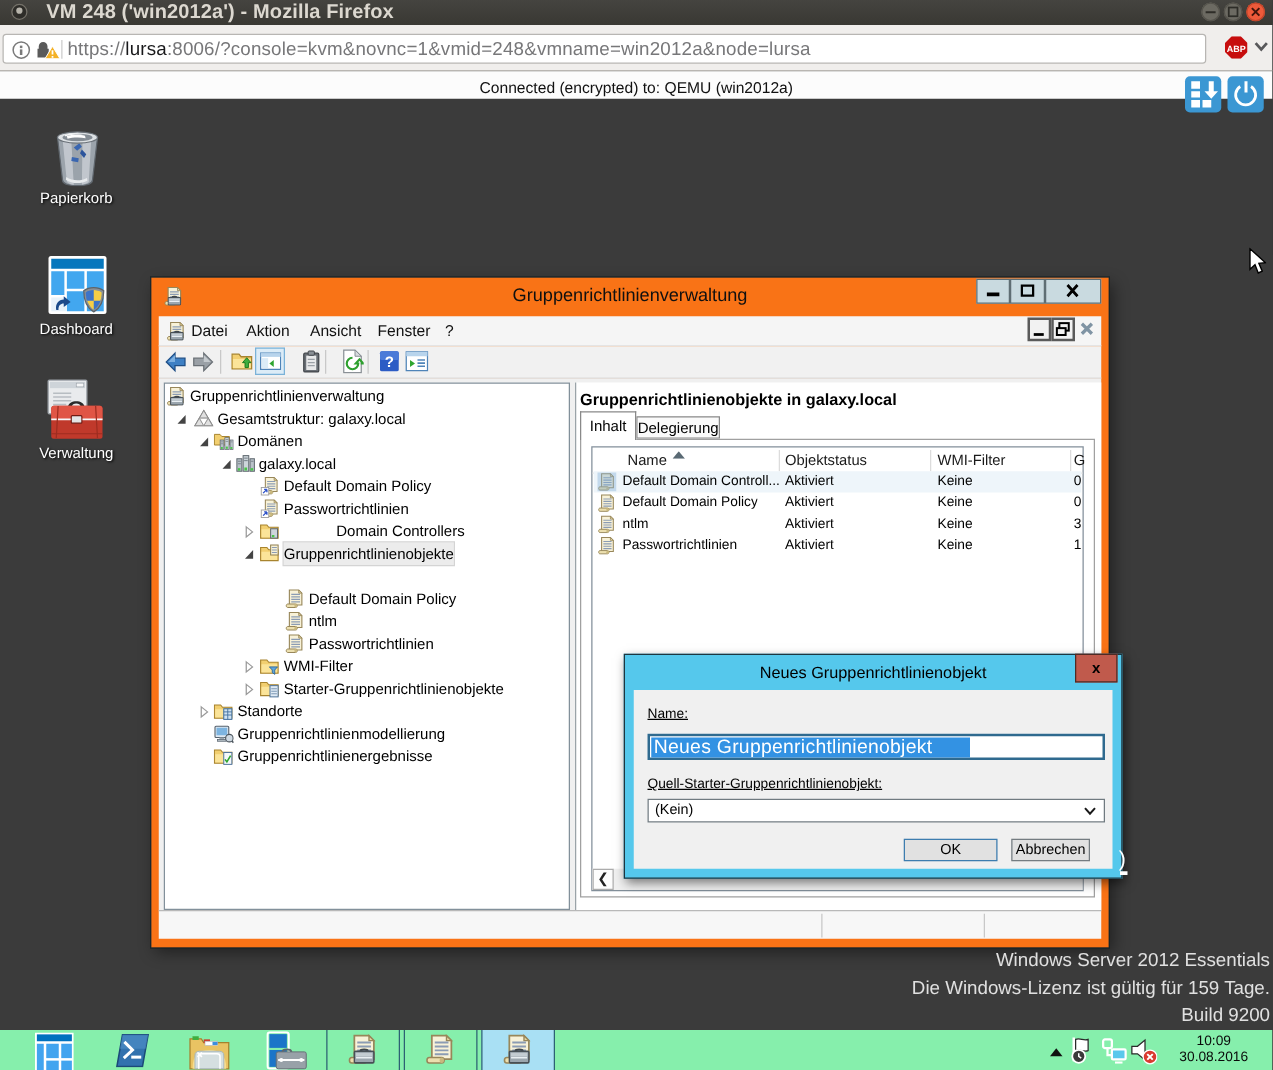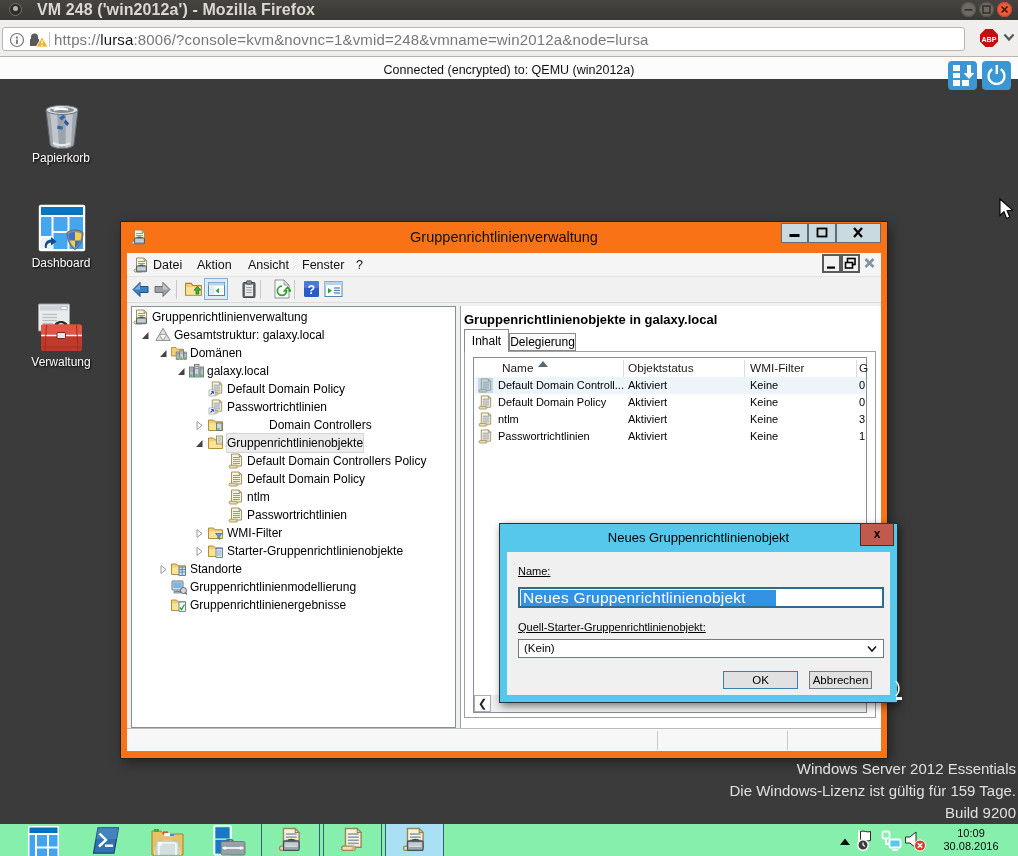--- a/index.html
+++ b/index.html
@@ -479,26 +479,20 @@
           <span style="left:95px;margin-left:42px;">Domain Controllers</span>
         </div>
       <div class="trow" style="left:0;top:127px;">
           <svg class="exp" style="left:62px;" width="11" height="11">
             <polygon points="8.5,2 8.5,9 2,9" fill="#444"></polygon>
           </svg>
           <svg class="tic" style="left:76px;" width="16" height="16">
             <use href="#folderscroll"></use>
           </svg>
           <span style="left:95px;background:#ececec;outline:1px solid #d4d4d4;">Gruppenrichtlinienobjekte</span>
-        </div>
-      <div class="trow" style="left:0;top:145px;">
-          <svg class="tic" style="left:96px;" width="16" height="16">
-            <use href="#scroll"></use>
-          </svg>
-          <span style="left:115px;">Default Domain Controllers Policy</span>
         </div>
       <div class="trow" style="left:0;top:163px;">
           <svg class="tic" style="left:96px;" width="16" height="16">
             <use href="#scroll"></use>
           </svg>
           <span style="left:115px;">Default Domain Policy</span>
         </div>
       <div class="trow" style="left:0;top:181px;">
           <svg class="tic" style="left:96px;" width="16" height="16">
             <use href="#scroll"></use>

